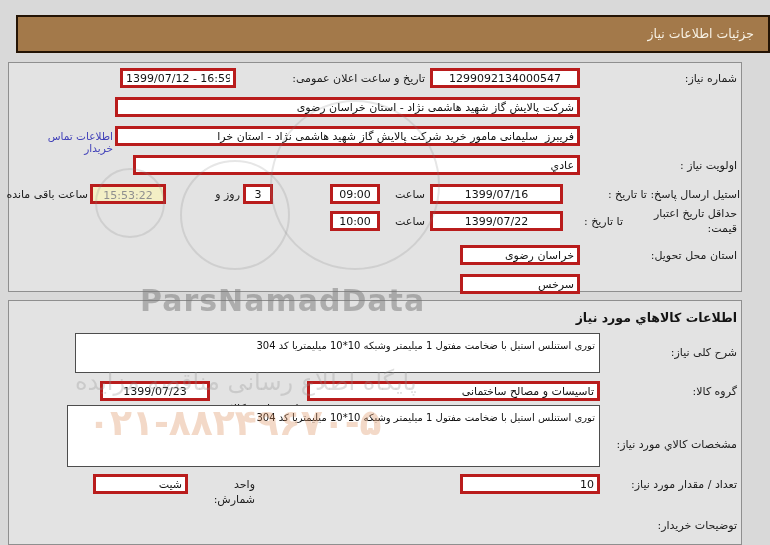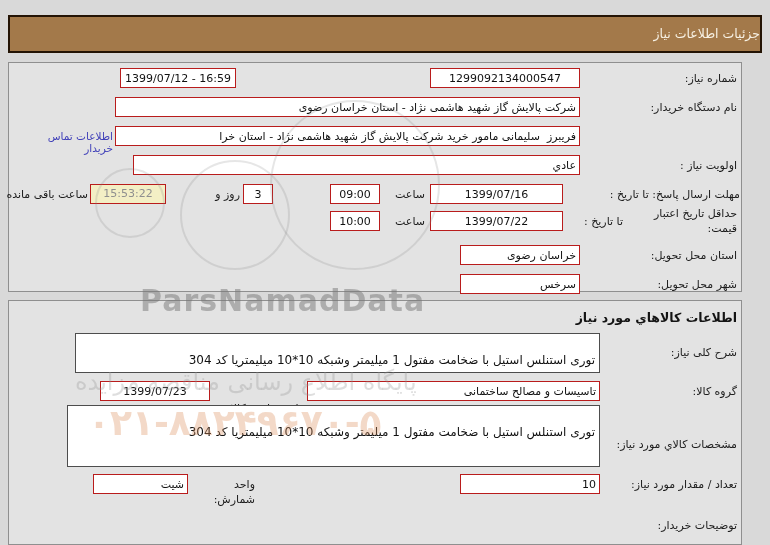--- a/index.html
+++ b/index.html
@@ -1,82 +1,81 @@
 <!DOCTYPE html>
 <html lang="fa"><head>
 <meta charset="utf-8">
 <style>
   * { margin:0; padding:0; box-sizing:border-box; }
   body { background:#d9d9d9; font-family:"DejaVu Sans", sans-serif; }
   .page { position:relative; width:770px; height:545px; background:#d9d9d9; overflow:hidden; direction:rtl; }
-  .hdr { position:absolute; left:8px; top:15px; width:754px; height:38px;
+  .hdr { position:absolute; left:16px; top:15px; width:754px; height:38px;
          background:#a3794a; border:2px solid #241405; color:#f7f1e4;
-         font-size:12.5px; line-height:34px; text-align:right; }
+         font-size:12.5px; line-height:34px; text-align:right; padding-right:14px; }
   .panel { position:absolute; background:#e3e3e3; border:1px solid #8f8f8f; }
   .p1 { left:8px; top:62px; width:734px; height:230px; }
   .p2 { left:8px; top:300px; width:734px; height:245px; }
   .lbl { position:absolute; font-size:11px; color:#1c1c1c; text-align:right; line-height:15px; z-index:3; }
-  .fld { position:absolute; background:#ffffff; border:1px solid #b91c1c; font-size:11px;
+  .fld { position:absolute; background:#ffffff; border:3px solid #b91c1c; font-size:11px;
          color:#111; height:20px; z-index:3; font-family:"DejaVu Sans", sans-serif; padding:0 3px; }
   input.fld { outline:none; }
   .ctr { text-align:center; direction:ltr; }
   .rgt { text-align:right; }
   .num { direction:ltr; text-align:right; }
-  .area { position:absolute; background:#fff; border:1px solid #4d4d4d; font-size:12px;
-          color:#111; z-index:3; padding:19px 4px; overflow:hidden; line-height:15px; }
+  .area { position:absolute; background:#fff; border:1px solid #4d4d4d; font-size:10px;
+          color:#111; z-index:3; padding:4px 4px; overflow:hidden; line-height:15px; }
   .link { position:absolute; color:#4141b9; font-size:10.5px; cursor:pointer; z-index:3; }
   .cd  { background:#f3efc5; color:#8f8f8f; }
   .sect { position:absolute; font-size:12.5px; font-weight:bold; color:#141414; text-align:right; z-index:3; }
   .wm { position:absolute; pointer-events:none; z-index:10; }
   .wm-brand { font-size:30px; font-weight:bold; color:rgba(120,120,120,0.50); letter-spacing:1px; direction:ltr; }
   .wm-circle { border:2px solid rgba(130,130,130,0.20); border-radius:50%; }
   .wm-callig { font-size:24px; color:rgba(145,145,145,0.30); white-space:nowrap; }
   .wm-phone { font-size:36px; font-weight:bold; color:rgba(222,146,98,0.35); letter-spacing:3px; direction:ltr; white-space:nowrap; }
 </style>
 </head>
 <body>
 
 <div class="page">
 
   <div class="hdr">جزئیات اطلاعات نیاز</div>
 
   <div class="panel p1"></div>
 
   <div class="lbl" style="left:620px; top:71px; width:117px;">شماره نیاز:</div>
   <input class="fld ctr" style="left: 430px; top: 68px; width: 150px;" readonly="" value="1299092134000547">
+  <div class="lbl" style="left:240px; top:71px; width:185px;">تاریخ و ساعت اعلان عمومی:</div>
   <input class="fld ctr" style="left: 120px; top: 68px; width: 116px;" readonly="" value="1399/07/12 - 16:59">
 
-  <div class="lbl" style="left:620px; top:100px; width:117px;">نام دستگاه خریدار:</div>
   <input class="fld rgt" style="left: 115px; top: 97px; width: 465px;" dir="rtl" readonly="" value="شرکت پالایش گاز شهید هاشمی نژاد - استان خراسان رضوی">
 
   <input class="fld rgt" style="left: 115px; top: 126px; width: 465px;" dir="rtl" readonly="" value="فریبرز  سلیمانی مامور خرید شرکت پالایش گاز شهید هاشمی نژاد - استان خرا">
   <div class="link" style="left:28px; top:130px; width:85px; ">اطلاعات تماس خریدار</div>
 
   <div class="lbl" style="left:620px; top:158px; width:117px;">اولویت نیاز :</div>
   <input class="fld rgt" style="left: 133px; top: 155px; width: 447px;" dir="rtl" readonly="" value="عادي">
 
-  <div class="lbl" style="left:577px; top:187px; width:163px;">مهلت ارسال پاسخ: تا تاریخ :</div>
+  <div class="lbl" style="left:577px; top:187px; width:163px;">استیل ارسال پاسخ: تا تاریخ :</div>
   <input class="fld ctr" style="left: 430px; top: 184px; width: 133px;" readonly="" value="1399/07/16">
   <div class="lbl" style="left:393px; top:187px; width:32px;">ساعت</div>
   <input class="fld ctr" style="left: 330px; top: 184px; width: 50px;" readonly="" value="09:00">
   <input class="fld ctr" style="left: 243px; top: 184px; width: 30px;" readonly="" value="3">
   <div class="lbl" style="left:200px; top:187px; width:40px;">روز و</div>
   <div class="fld cd ctr" style="left:90px; top:184px; width:76px; line-height:18px;">15:53:22</div>
   <div class="lbl" style="left:2px; top:187px; width:86px;">ساعت باقی مانده</div>
 
   <div class="lbl" style="left:643px; top:206px; width:94px;">حداقل تاریخ اعتبار قیمت:</div>
   <div class="lbl" style="left:565px; top:214px; width:58px;">تا تاریخ :</div>
   <input class="fld ctr" style="left: 430px; top: 211px; width: 133px;" readonly="" value="1399/07/22">
   <div class="lbl" style="left:393px; top:214px; width:32px;">ساعت</div>
   <input class="fld ctr" style="left: 330px; top: 211px; width: 50px;" readonly="" value="10:00">
 
   <div class="lbl" style="left:620px; top:248px; width:117px;">استان محل تحویل:</div>
   <input class="fld rgt" style="left: 460px; top: 245px; width: 120px;" dir="rtl" readonly="" value="خراسان رضوی">
 
-  <div class="lbl" style="left:620px; top:277px; width:117px;">شهر محل تحویل:</div>
   <input class="fld rgt" style="left: 460px; top: 274px; width: 120px;" dir="rtl" readonly="" value="سرخس">
 
   <div class="panel p2"></div>
 
   <div class="sect" style="left:540px; top:310px; width:197px;">اطلاعات کالاهاي مورد نیاز</div>
 
   <div class="lbl" style="left:640px; top:345px; width:97px;">شرح کلی نیاز:</div>
   <div class="area rgt" style="left:75px; top:333px; width:525px; height:40px;" dir="rtl">توری استنلس استیل با ضخامت مفتول 1 میلیمتر وشبکه 10*10 میلیمتریا کد 304</div>
 
   <div class="lbl" style="left:640px; top:384px; width:97px;">گروه کالا:</div>

